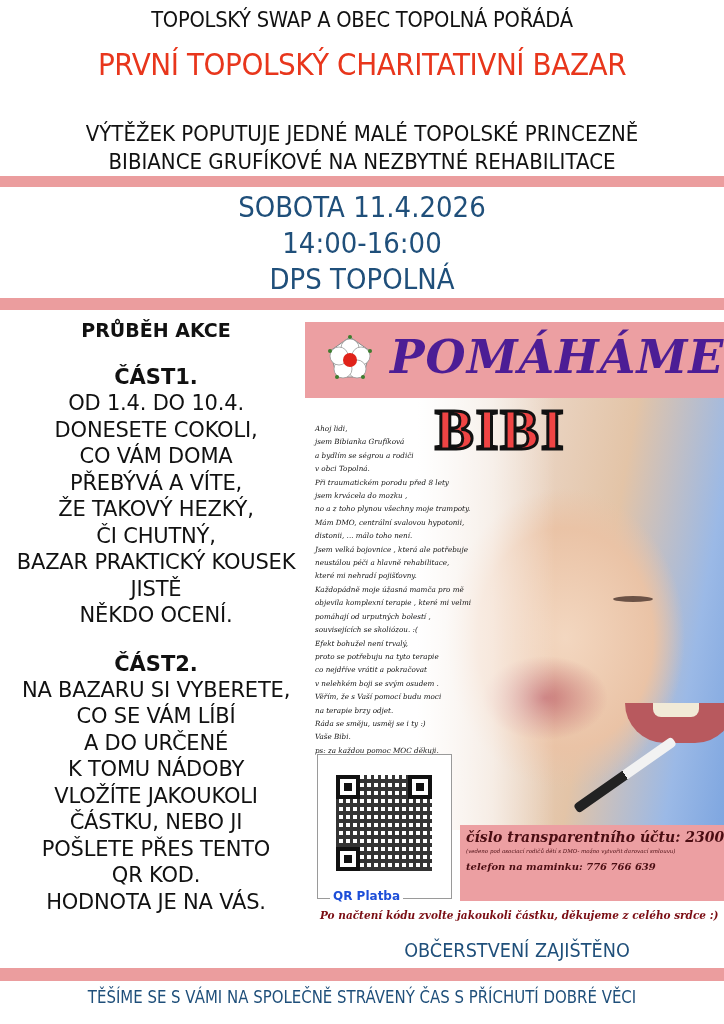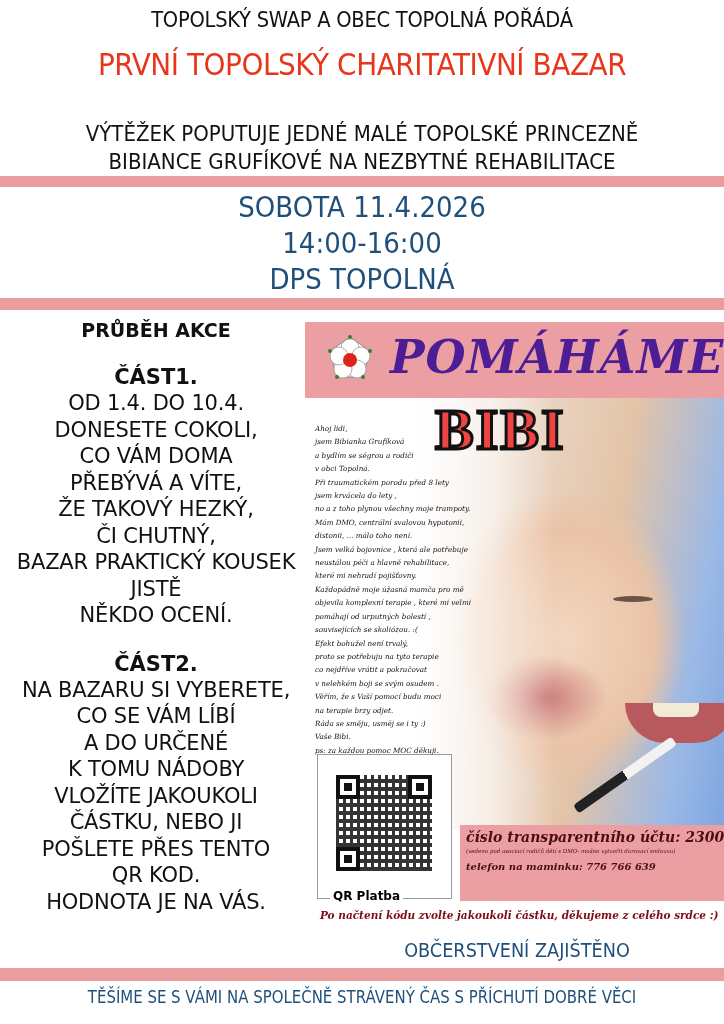--- a/index.html
+++ b/index.html
@@ -51,21 +51,21 @@
   .letter { position: absolute; left: 10px; top: 100px; width: 200px; font-family: "DejaVu Serif", serif; font-style: italic; font-size: 7.2px; line-height: 13.4px; color: #111; white-space: nowrap; }
 
   .qr-box { position: absolute; left: 12px; top: 432px; width: 135px; height: 145px; border: 1px solid #9a9a9a; background: #fff; }
   .qr { position: absolute; left: 18px; top: 20px; width: 96px; height: 96px;
     background:
       repeating-linear-gradient(0deg, #111 0 4px, transparent 4px 8px),
       repeating-linear-gradient(90deg, #111 0 3px, #fff 3px 7px);
     opacity: 0.85; }
   .finder { position: absolute; width: 24px; height: 24px; border: 4px solid #111; background: #fff; }
   .finder::after { content: ""; position: absolute; left: 4px; top: 4px; width: 8px; height: 8px; background: #111; }
-  .qr-label { position: absolute; left: 12px; top: 134px; background: #fff; padding: 0 3px; font-size: 12px; font-weight: bold; color: #000000; }
+  .qr-label { position: absolute; left: 12px; top: 134px; background: #fff; padding: 0 3px; font-size: 12px; font-weight: bold; color: #1d4ed8; }
 
   .acct-box { position: absolute; left: 155px; top: 503px; width: 264px; height: 76px; background: #ec9fa2; padding: 4px 6px; }
   .acct { font-family: "DejaVu Serif", serif; font-style: italic; font-weight: bold; font-size: 14px; color: #4a0d12; white-space: nowrap; }
   .acct-note { font-family: "DejaVu Serif", serif; font-style: italic; font-size: 5.5px; color: #4a0d12; margin-top: 3px; white-space: nowrap; }
   .phone { font-family: "DejaVu Serif", serif; font-style: italic; font-weight: bold; font-size: 10px; color: #4a0d12; margin-top: 7px; white-space: nowrap; }
 
   .scan-note { position: absolute; left: 15px; top: 587px; font-family: "DejaVu Serif", serif; font-style: italic; font-weight: bold; font-size: 10.5px; color: #7a0c12; white-space: nowrap; text-align: right; }
 
   .refresh { left: 310px; width: 414px; top: 939px; text-align: center; font-size: 19px; color: #1f4f7a; transform: scaleX(0.93); }
   .footer { top: 987px; font-size: 17px; color: #1f4f7a; transform: scaleX(0.88); }
@@ -146,21 +146,21 @@
   <div class="pen"></div>
 
   <div class="bibi">BIBI</div>
 
   <div class="letter">
     <div>Ahoj lidi,</div>
     <div>jsem Bibianka Grufíková</div>
     <div>a bydlím se ségrou a rodiči</div>
     <div>v obci Topolná.</div>
     <div>Při traumatickém porodu před 8 lety</div>
-    <div>jsem krvácela do lety ,</div>
+    <div>jsem krvácela do mozku ,</div>
     <div>no a z toho plynou všechny moje trampoty.</div>
     <div>Mám DMO, centrální svalovou hypotonii,</div>
     <div>distonii, ... málo toho není.</div>
     <div>Jsem velká bojovnice , která  ale potřebuje</div>
     <div>neustálou péči a hlavně rehabilitace,</div>
     <div>které mi nehradí  pojišťovny.</div>
     <div>Každopádně moje úžasná mamča pro mě</div>
     <div>objevila komplexní  terapie , které mi velmi</div>
     <div>pomáhají od urputných bolestí ,</div>
     <div>souvisejících se skoliózou.  :(</div>

